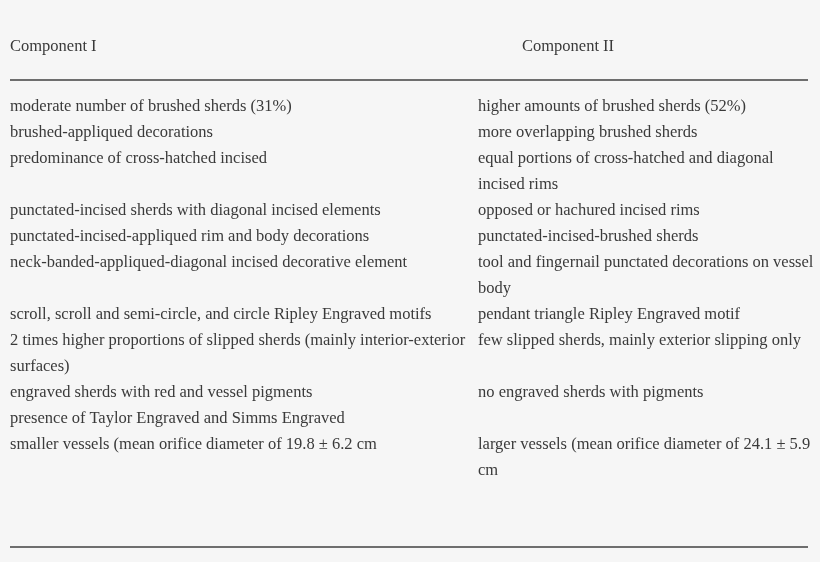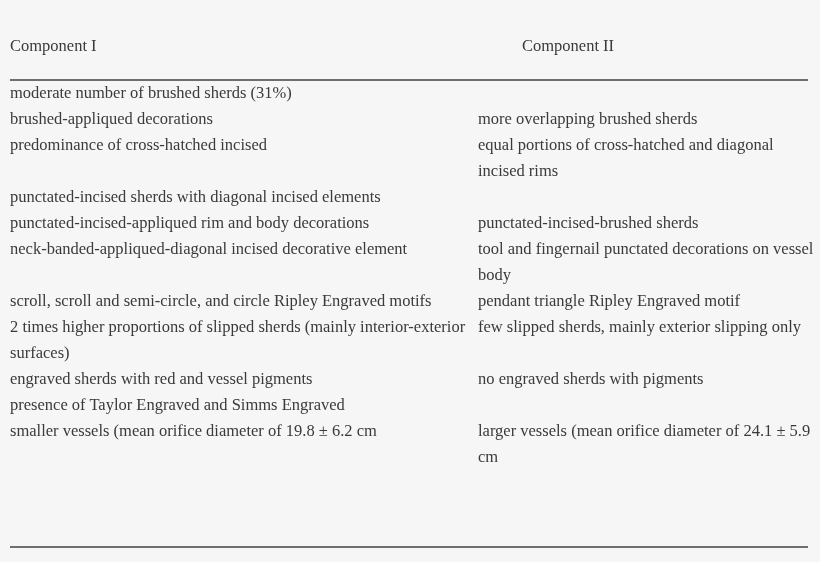--- a/index.html
+++ b/index.html
@@ -16,51 +16,53 @@
   }
   .header .c1 { position: absolute; left: 0; }
   .header .c2 { position: absolute; left: 468px; margin-left: 44px; }
   .rule {
     position: absolute; left: 10px; width: 798px; height: 1.5px;
     background: #6e6e6e;
   }
   .rule.top { top: 79px; }
   .rule.bottom { top: 546px; }
   .rows {
-    position: absolute; top: 80px; left: 10px; width: 805px;
+    position: absolute; top: 93px; left: 10px; width: 805px;
     font-size: 16.5px; line-height: 26px;
   }
   .row { display: flex; }
   .row .c1 { width: 468px; flex: none; }
   .row .c2 { width: 337px; flex: none; }
 </style>
 </head>
 <body>
 
 <div>
   <div class="header">
     <span class="c1">Component I</span>
     <span class="c2">Component II</span>
   </div>
   <div class="rule top"></div>
 
   <div class="rows">
     <div class="row">
       <div class="c1">moderate number of brushed sherds (31%)</div>
+      <div class="c2">higher amounts of brushed sherds (52%)</div>
     </div>
     <div class="row">
       <div class="c1">brushed-appliqued decorations</div>
       <div class="c2">more overlapping brushed sherds</div>
     </div>
     <div class="row">
       <div class="c1">predominance of cross-hatched incised</div>
       <div class="c2">equal portions of cross-hatched and diagonal incised rims</div>
     </div>
     <div class="row">
       <div class="c1">punctated-incised sherds with diagonal incised elements</div>
+      <div class="c2">opposed or hachured incised rims</div>
     </div>
     <div class="row">
       <div class="c1">punctated-incised-appliqued rim and body decorations</div>
       <div class="c2">punctated-incised-brushed sherds</div>
     </div>
     <div class="row">
       <div class="c1">neck-banded-appliqued-diagonal incised decorative element</div>
       <div class="c2">tool and fingernail punctated decorations on vessel body</div>
     </div>
     <div class="row">

